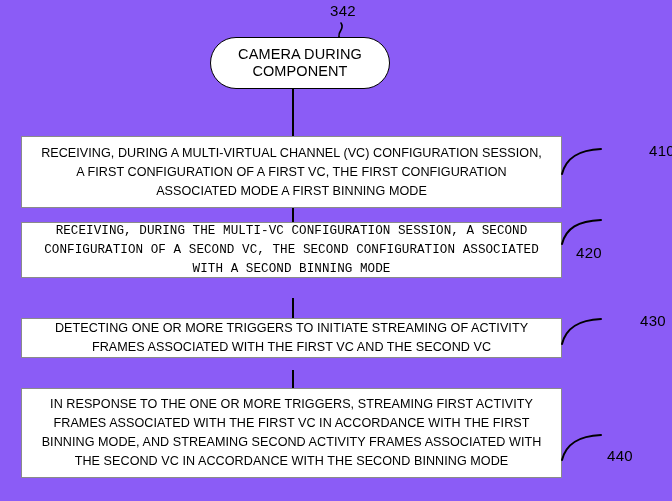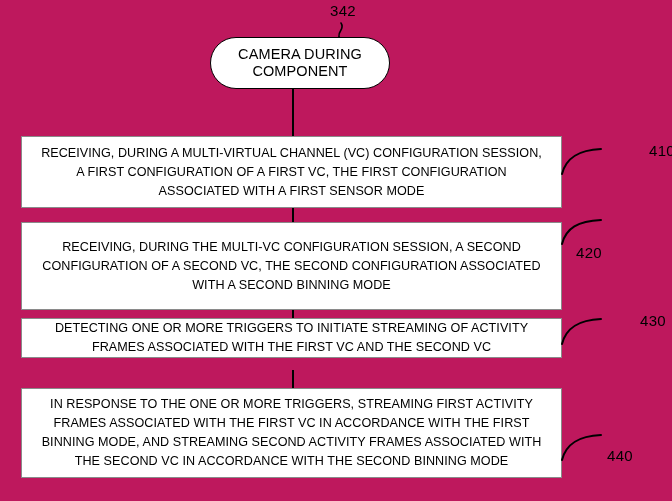--- a/index.html
+++ b/index.html
@@ -8,21 +8,21 @@
     background: #ffffff;
   }
   body {
     font-family: "Liberation Sans", sans-serif;
     -webkit-font-smoothing: antialiased;
   }
   #figure {
     position: relative;
     width: 672px;
     height: 501px;
-    background: #be185d;
+    background: #8b5cf6;
     overflow: hidden;
   }
 
   
   .stadium {
     position: absolute;
     left: 210px;
     top: 37px;
     width: 180px;
     height: 52px;
@@ -70,21 +70,21 @@
   .pbox .line {
     font-size: 12.6px;
     line-height: 19px;
     color: #000000;
     text-align: center;
     white-space: nowrap;
     letter-spacing: 0.05px;
   }
 
   #box-410 { top: 136px; height: 72px; }
-  #box-420 { top: 222px; height: 88px; }
+  #box-420 { top: 222px; height: 56px; font-family: Liberation Mono, monospace; }
   #box-430 { top: 318px; height: 40px; }
   #box-440 { top: 388px; height: 90px; }
 
   
   .vconn {
     position: absolute;
     left: 292px;
     width: 2px;
     background: #000000;
   }
@@ -133,21 +133,21 @@
   </div>
 
   <div class="vconn" id="conn-0"></div>
   <div class="vconn" id="conn-1"></div>
   <div class="vconn" id="conn-2"></div>
   <div class="vconn" id="conn-3"></div>
 
   <div class="pbox" id="box-410">
     <div class="line">RECEIVING, DURING A MULTI-VIRTUAL CHANNEL (VC) CONFIGURATION SESSION,</div>
     <div class="line">A FIRST CONFIGURATION OF A FIRST VC, THE FIRST CONFIGURATION</div>
-    <div class="line">ASSOCIATED WITH A FIRST SENSOR MODE</div>
+    <div class="line">ASSOCIATED MODE A FIRST BINNING MODE</div>
   </div>
 
   <div class="pbox" id="box-420">
     <div class="line">RECEIVING, DURING THE MULTI-VC CONFIGURATION SESSION, A SECOND</div>
     <div class="line">CONFIGURATION OF A SECOND VC, THE SECOND CONFIGURATION ASSOCIATED</div>
     <div class="line">WITH A SECOND BINNING MODE</div>
   </div>
 
   <div class="pbox" id="box-430">
     <div class="line">DETECTING ONE OR MORE TRIGGERS TO INITIATE STREAMING OF ACTIVITY</div>

